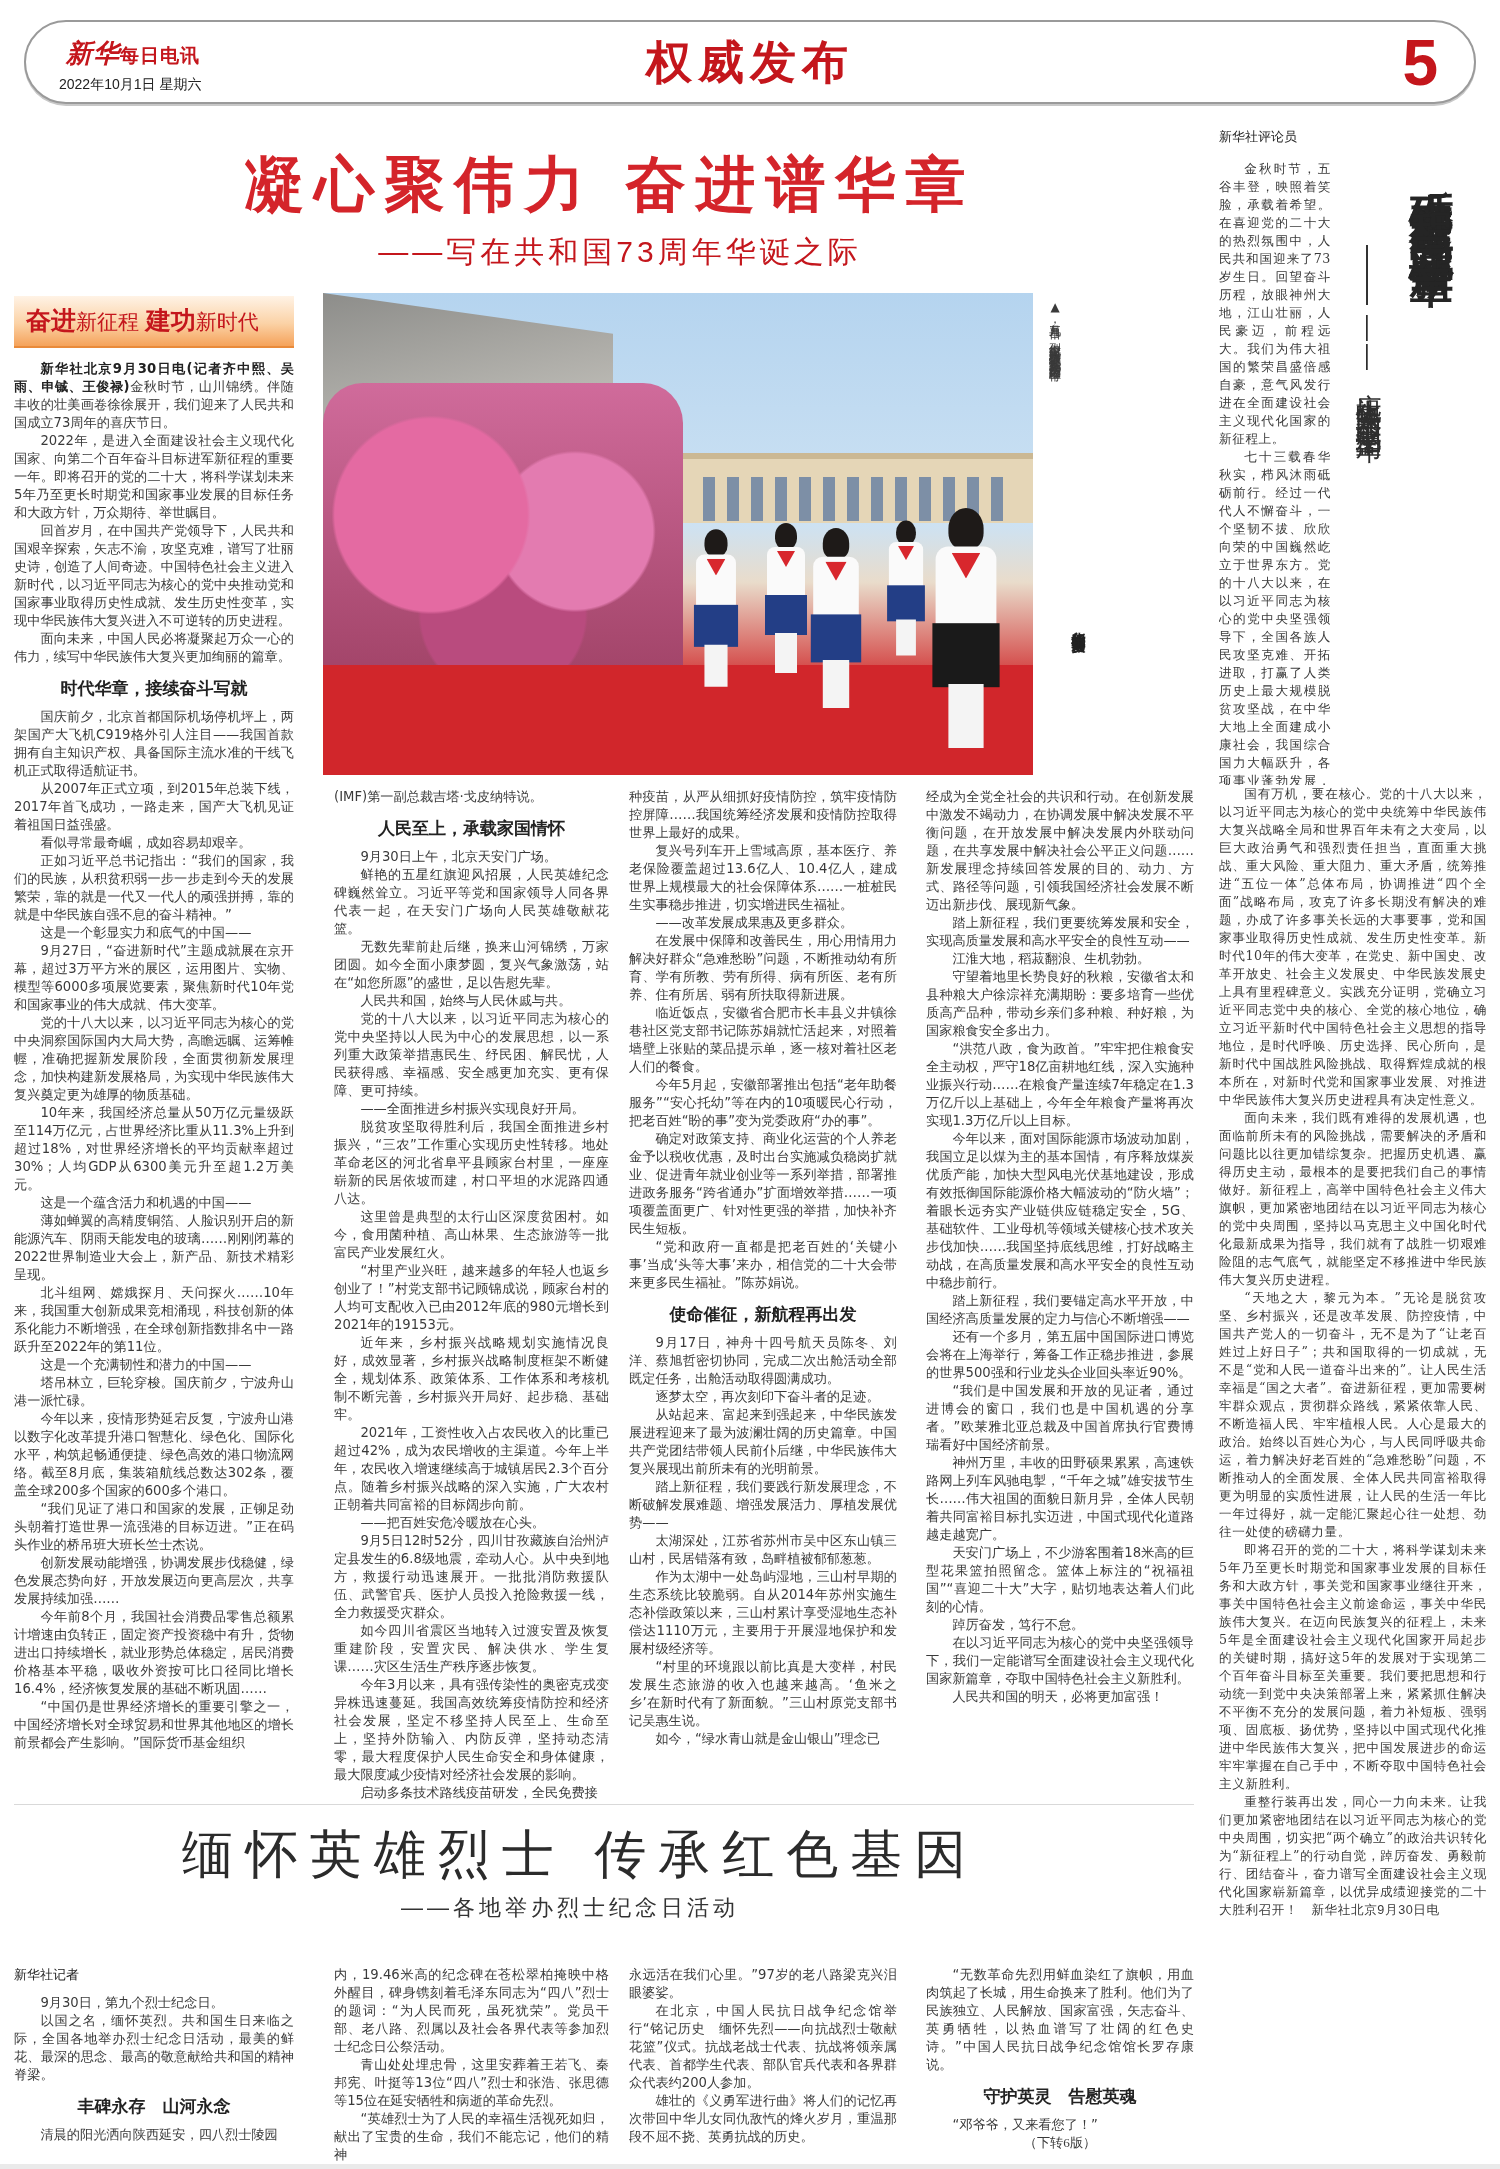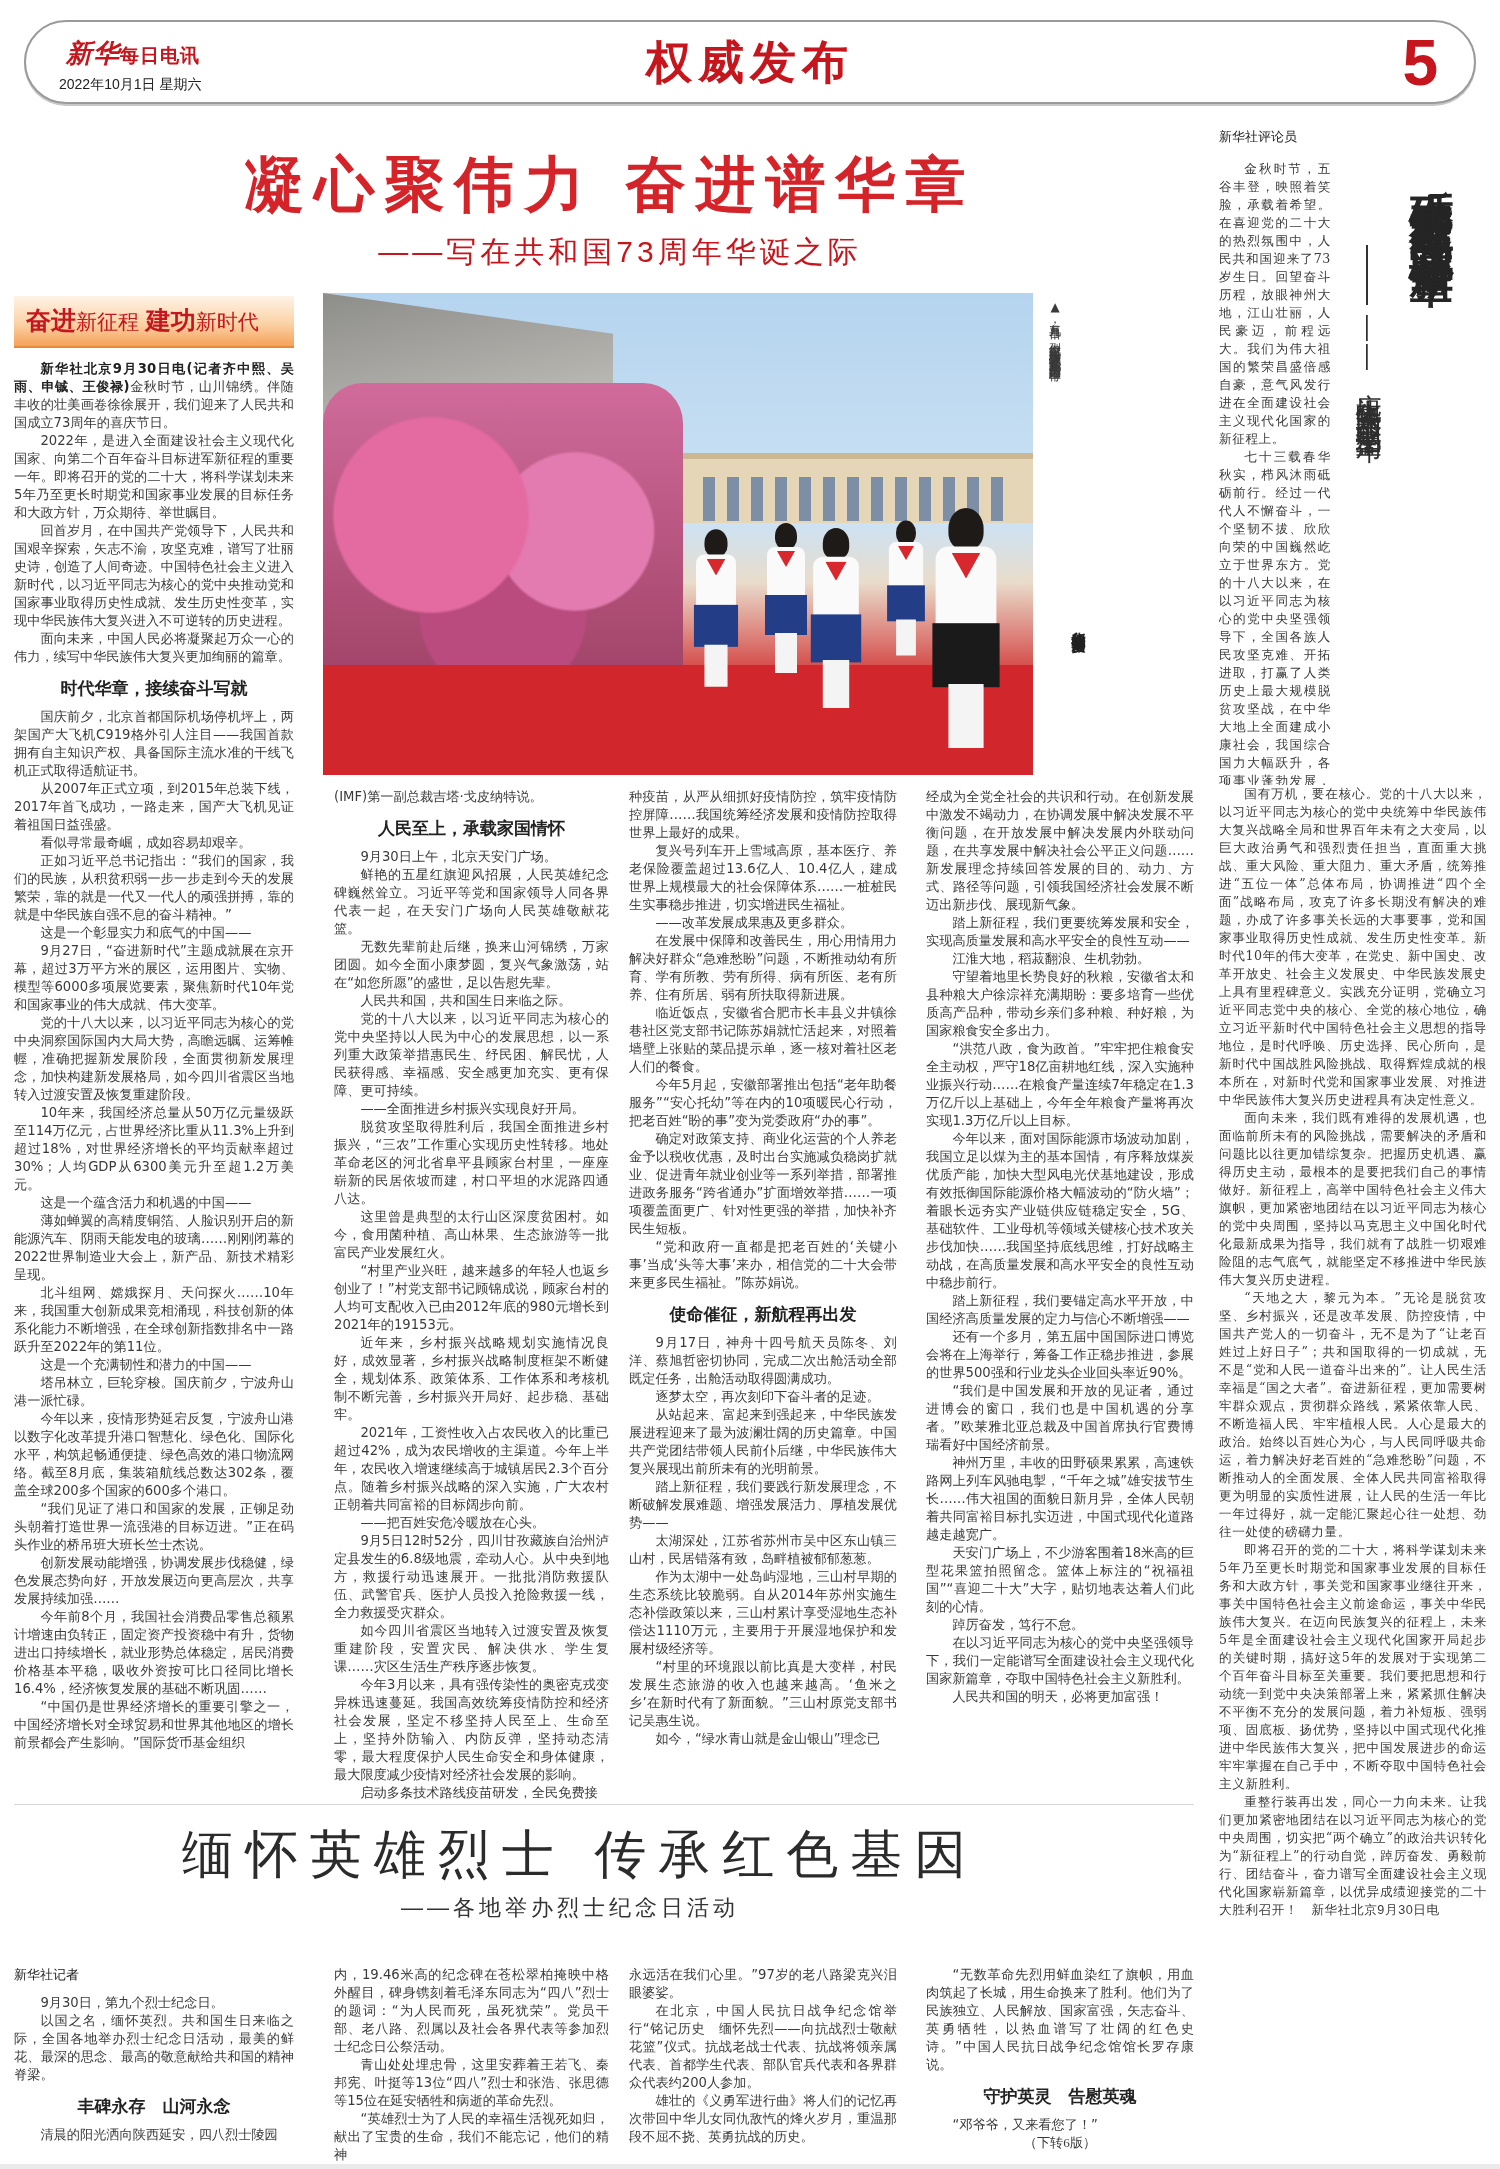--- a/index.html
+++ b/index.html
@@ -144,41 +144,41 @@
   <p>2022年，是进入全面建设社会主义现代化国家、向第二个百年奋斗目标进军新征程的重要一年。即将召开的党的二十大，将科学谋划未来5年乃至更长时期党和国家事业发展的目标任务和大政方针，万众期待、举世瞩目。</p>
   <p>回首岁月，在中国共产党领导下，人民共和国艰辛探索，矢志不渝，攻坚克难，谱写了壮丽史诗，创造了人间奇迹。中国特色社会主义进入新时代，以习近平同志为核心的党中央推动党和国家事业取得历史性成就、发生历史性变革，实现中华民族伟大复兴进入不可逆转的历史进程。</p>
   <p>面向未来，中国人民必将凝聚起万众一心的伟力，续写中华民族伟大复兴更加绚丽的篇章。</p>
   <h3>时代华章，接续奋斗写就</h3>
   <p>国庆前夕，北京首都国际机场停机坪上，两架国产大飞机C919格外引人注目——我国首款拥有自主知识产权、具备国际主流水准的干线飞机正式取得适航证书。</p>
   <p>从2007年正式立项，到2015年总装下线，2017年首飞成功，一路走来，国产大飞机见证着祖国日益强盛。</p>
   <p>看似寻常最奇崛，成如容易却艰辛。</p>
   <p>正如习近平总书记指出：“我们的国家，我们的民族，从积贫积弱一步一步走到今天的发展繁荣，靠的就是一代又一代人的顽强拼搏，靠的就是中华民族自强不息的奋斗精神。”</p>
   <p>这是一个彰显实力和底气的中国——</p>
   <p>9月27日，“奋进新时代”主题成就展在京开幕，超过3万平方米的展区，运用图片、实物、模型等6000多项展览要素，聚焦新时代10年党和国家事业的伟大成就、伟大变革。</p>
-  <p>党的十八大以来，以习近平同志为核心的党中央洞察国际国内大局大势，高瞻远瞩、运筹帷幄，准确把握新发展阶段，全面贯彻新发展理念，加快构建新发展格局，如今四川省震区当地转入过渡安置及恢复重建阶段。</p>
+  <p>党的十八大以来，以习近平同志为核心的党中央洞察国际国内大局大势，高瞻远瞩、运筹帷幄，准确把握新发展阶段，全面贯彻新发展理念，加快构建新发展格局，为实现中华民族伟大复兴奠定更为雄厚的物质基础。</p>
   <p>10年来，我国经济总量从50万亿元量级跃至114万亿元，占世界经济比重从11.3%上升到超过18%，对世界经济增长的平均贡献率超过30%；人均GDP从6300美元升至超1.2万美元。</p>
   <p>这是一个蕴含活力和机遇的中国——</p>
   <p>薄如蝉翼的高精度铜箔、人脸识别开启的新能源汽车、阴雨天能发电的玻璃……刚刚闭幕的2022世界制造业大会上，新产品、新技术精彩呈现。</p>
   <p>北斗组网、嫦娥探月、天问探火……10年来，我国重大创新成果竞相涌现，科技创新的体系化能力不断增强，在全球创新指数排名中一路跃升至2022年的第11位。</p>
   <p>这是一个充满韧性和潜力的中国——</p>
   <p>塔吊林立，巨轮穿梭。国庆前夕，宁波舟山港一派忙碌。</p>
   <p>今年以来，疫情形势延宕反复，宁波舟山港以数字化改革提升港口智慧化、绿色化、国际化水平，构筑起畅通便捷、绿色高效的港口物流网络。截至8月底，集装箱航线总数达302条，覆盖全球200多个国家的600多个港口。</p>
   <p>“我们见证了港口和国家的发展，正铆足劲头朝着打造世界一流强港的目标迈进。”正在码头作业的桥吊班大班长竺士杰说。</p>
   <p>创新发展动能增强，协调发展步伐稳健，绿色发展态势向好，开放发展迈向更高层次，共享发展持续加强……</p>
   <p>今年前8个月，我国社会消费品零售总额累计增速由负转正，固定资产投资稳中有升，货物进出口持续增长，就业形势总体稳定，居民消费价格基本平稳，吸收外资按可比口径同比增长16.4%，经济恢复发展的基础不断巩固……</p>
   <p>“中国仍是世界经济增长的重要引擎之一，中国经济增长对全球贸易和世界其他地区的增长前景都会产生影响。”国际货币基金组织</p>
 </div>
 
 <div class="col" style="left:334px; top:788px; width:275px; height:1012px; overflow:hidden;">
   <p class="noindent">(IMF)第一副总裁吉塔·戈皮纳特说。</p>
   <h3>人民至上，承载家国情怀</h3>
   <p>9月30日上午，北京天安门广场。</p>
   <p>鲜艳的五星红旗迎风招展，人民英雄纪念碑巍然耸立。习近平等党和国家领导人同各界代表一起，在天安门广场向人民英雄敬献花篮。</p>
   <p>无数先辈前赴后继，换来山河锦绣，万家团圆。如今全面小康梦圆，复兴气象激荡，站在“如您所愿”的盛世，足以告慰先辈。</p>
-  <p>人民共和国，共和国生日来临之际。</p>
+  <p>人民共和国，始终与人民休戚与共。</p>
   <p>党的十八大以来，以习近平同志为核心的党中央坚持以人民为中心的发展思想，以一系列重大政策举措惠民生、纾民困、解民忧，人民获得感、幸福感、安全感更加充实、更有保障、更可持续。</p>
   <p>——全面推进乡村振兴实现良好开局。</p>
   <p>脱贫攻坚取得胜利后，我国全面推进乡村振兴，“三农”工作重心实现历史性转移。地处革命老区的河北省阜平县顾家台村里，一座座崭新的民居依坡而建，村口平坦的水泥路四通八达。</p>
   <p>这里曾是典型的太行山区深度贫困村。如今，食用菌种植、高山林果、生态旅游等一批富民产业发展红火。</p>
   <p>“村里产业兴旺，越来越多的年轻人也返乡创业了！”村党支部书记顾锦成说，顾家台村的人均可支配收入已由2012年底的980元增长到2021年的19153元。</p>
   <p>近年来，乡村振兴战略规划实施情况良好，成效显著，乡村振兴战略制度框架不断健全，规划体系、政策体系、工作体系和考核机制不断完善，乡村振兴开局好、起步稳、基础牢。</p>
   <p>2021年，工资性收入占农民收入的比重已超过42%，成为农民增收的主渠道。今年上半年，农民收入增速继续高于城镇居民2.3个百分点。随着乡村振兴战略的深入实施，广大农村正朝着共同富裕的目标阔步向前。</p>
   <p>——把百姓安危冷暖放在心头。</p>
   <p>9月5日12时52分，四川甘孜藏族自治州泸定县发生的6.8级地震，牵动人心。从中央到地方，救援行动迅速展开。一批批消防救援队伍、武警官兵、医护人员投入抢险救援一线，全力救援受灾群众。</p>
   <p>如今四川省震区当地转入过渡安置及恢复重建阶段，安置灾民、解决供水、学生复课……灾区生活生产秩序逐步恢复。</p>

